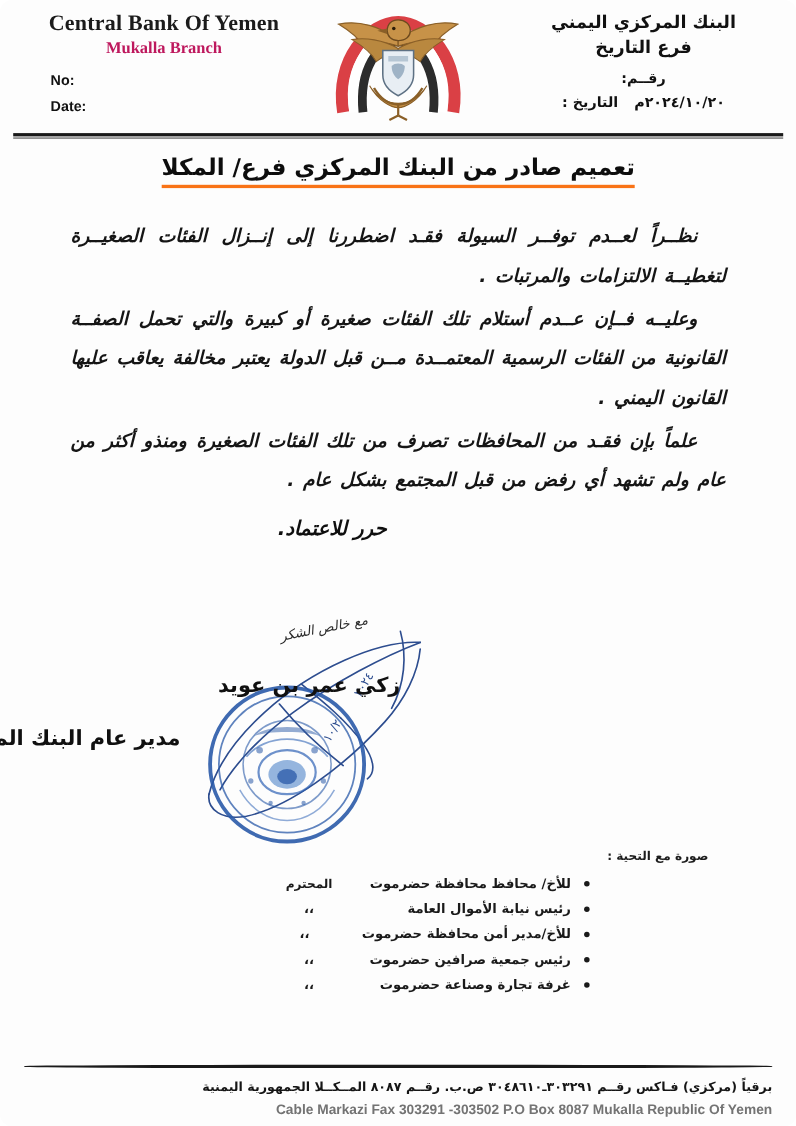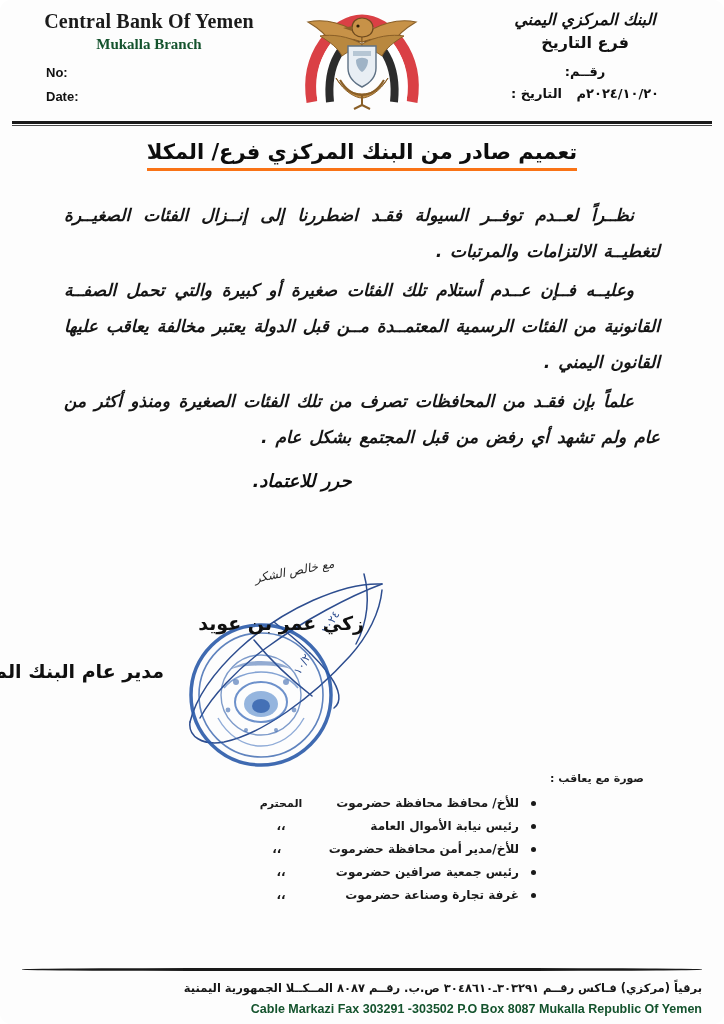--- a/index.html
+++ b/index.html
@@ -44,21 +44,21 @@
     font-size: 20px;
     font-weight: bold;
     color: #1b1b1b;
     letter-spacing: .2px;
     white-space: nowrap;
   }
   .branch-name-en {
     font-family: "Liberation Serif", "DejaVu Serif", serif;
     font-size: 15px;
     font-weight: bold;
-    color: #14532d;
+    color: #be185d;
     margin-top: 3px;
   }
   .field-row {
     text-align: left;
     margin-top: 12px;
     padding-left: 22px;
   }
   .field-label {
     font-family: "Liberation Sans", sans-serif;
     font-size: 13px;
@@ -84,21 +84,20 @@
     width: 230px;
     text-align: center;
     direction: rtl;
   }
   .bank-name-ar {
     font-family: "DejaVu Sans", "Liberation Sans", sans-serif;
     font-size: 16px;
     font-weight: bold;
     color: #111;
     line-height: 1.45;
-    font-style: italic;
   }
   .branch-name-ar {
     font-family: "DejaVu Sans", "Liberation Sans", sans-serif;
     font-size: 16px;
     font-weight: bold;
     color: #111;
     line-height: 1.45;
   }
   .ar-field-row {
     margin-top: 10px;
@@ -319,21 +318,21 @@
     color: #151515;
     letter-spacing: .3px;
     margin-bottom: 7px;
     white-space: nowrap;
   }
   .footer-en {
     direction: ltr;
     font-family: "Liberation Sans", sans-serif;
     font-size: 12.5px;
     font-weight: bold;
-    color: #14532d;
+    color: #737373;
     white-space: nowrap;
   }
 </style>
 </head>
 <body>
 
 <div class="page">
 
   <div class="header">
 
@@ -437,21 +436,21 @@
         <circle cx="62" cy="112" r="2"></circle>
           <circle cx="92" cy="112" r="2"></circle>
       </g>
     </svg>
 
     <div class="sig-name">زكي عمر بن عويد</div>
     <div class="sig-title">مدير عام البنك المركزي اليمني فرع / المكلا</div>
   </div>
 
   <div class="cc-block">
-    <div class="cc-heading">صورة مع يعاقب :</div>
+    <div class="cc-heading">صورة مع التحية :</div>
     <ul class="cc-list">
       <li class="cc-item">
         <span class="cc-bullet"></span>
         <span class="cc-text">للأخ/ محافظ محافظة حضرموت</span>
         <span class="cc-honor">المحترم</span>
       </li>
       <li class="cc-item">
         <span class="cc-bullet"></span>
         <span class="cc-text">رئيس نيابة الأموال العامة</span>
         <span class="cc-honor ditto">،،</span>

